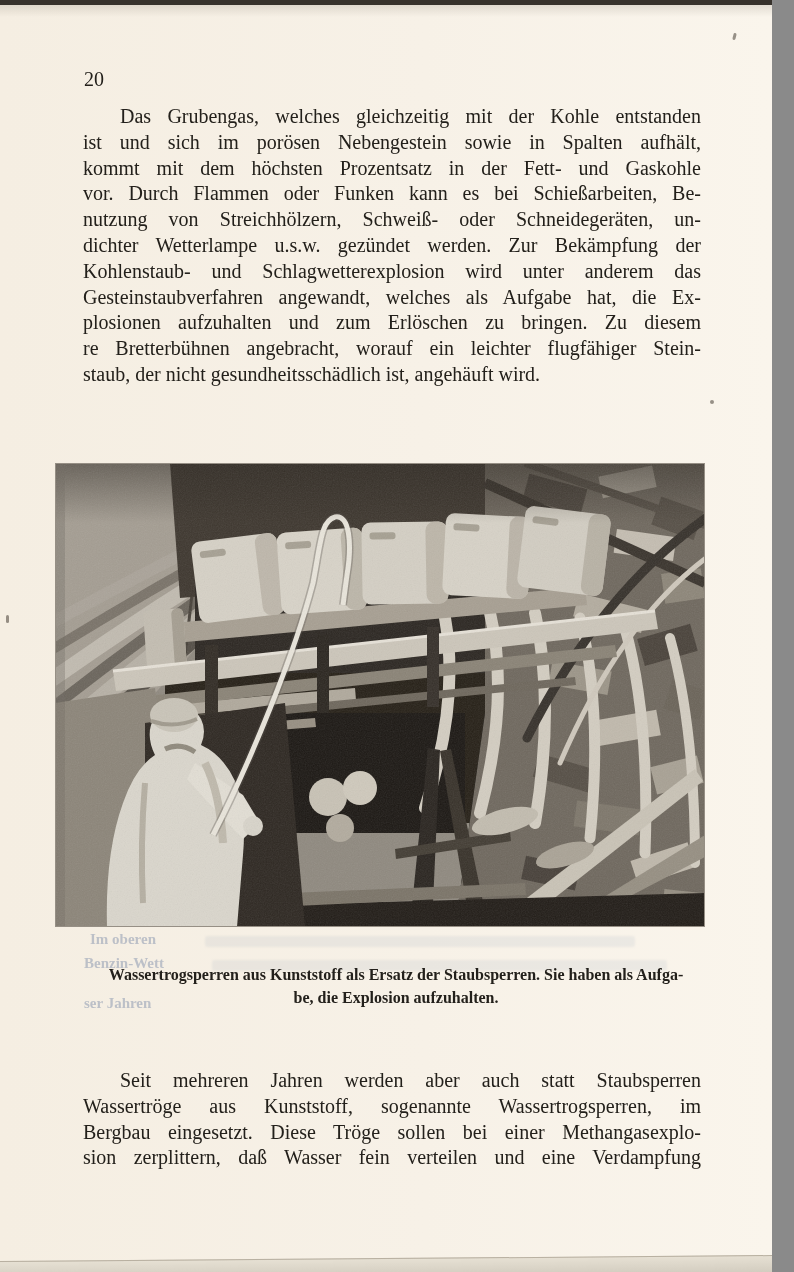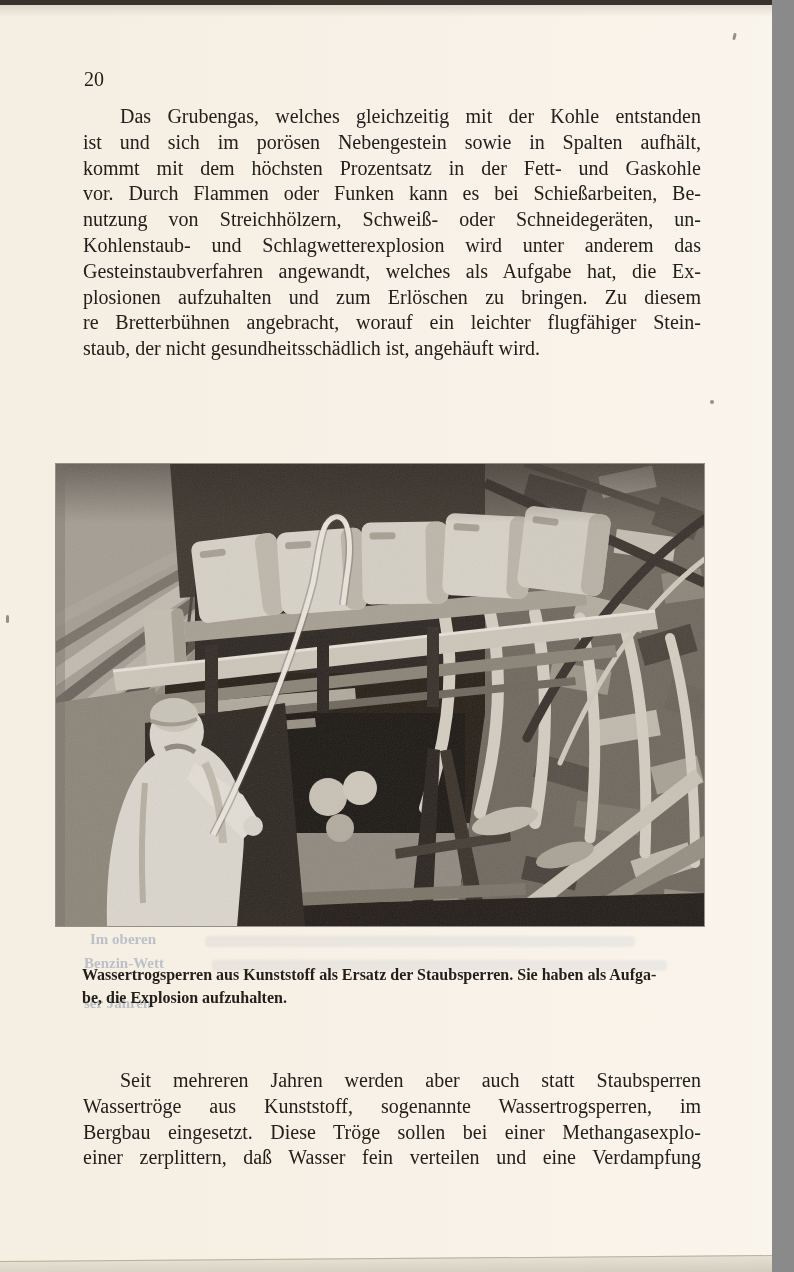--- a/index.html
+++ b/index.html
@@ -16,21 +16,21 @@
   .para{position:absolute;left:83px;width:618px;font-size:20px;}
   .para1{top:104px;}
   .para2{top:1068px;}
   .ln{line-height:25.8px;text-align:justify;text-align-last:justify;white-space:nowrap;}
   .ln-first{text-indent:37px;}
   .ln-last{text-align-last:left;}
   .photo{position:absolute;left:55px;top:463px;width:650px;height:464px;}
   .photo svg{display:block;width:100%;height:100%;}
   .caption{position:absolute;left:82px;top:964px;width:628px;
     font-size:16px;font-weight:bold;line-height:22.5px;}
-  .cap-ln{}
+  .cap-ln{text-align:center;}
   .ghost{position:absolute;color:rgba(95,115,155,0.38);font-weight:bold;font-size:15px;
     filter:blur(0.6px);white-space:nowrap;}
   .ghost-bar{position:absolute;background:rgba(115,135,170,0.10);filter:blur(1.2px);border-radius:3px;}
   .speck{position:absolute;background:rgba(70,62,52,0.55);border-radius:50%;}
   .bottom-curl{position:absolute;left:-6px;bottom:-3px;width:806px;height:16px;
     transform:rotate(-0.45deg);
     border-top:1px solid rgba(150,140,122,0.45);
     background:linear-gradient(180deg,#e6e0d3 0%,#d3cdc0 100%);}
 </style>
 </head>
@@ -42,20 +42,21 @@
   <div class="top-fade"></div>
 
   <div class="page-number">20</div>
 
   <div class="para para1">
     <div class="ln ln-first">Das Grubengas, welches gleichzeitig mit der Kohle entstanden</div>
     <div class="ln">ist und sich im porösen Nebengestein sowie in Spalten aufhält,</div>
     <div class="ln">kommt mit dem höchsten Prozentsatz in der Fett- und Gaskohle</div>
     <div class="ln">vor. Durch Flammen oder Funken kann es bei Schießarbeiten, Be-</div>
     <div class="ln">nutzung von Streichhölzern, Schweiß- oder Schneidegeräten, un-</div>
+    <div class="ln">dichter Wetterlampe u.s.w. gezündet werden. Zur Bekämpfung der</div>
     <div class="ln">Kohlenstaub- und Schlagwetterexplosion wird unter anderem das</div>
     <div class="ln">Gesteinstaubverfahren angewandt, welches als Aufgabe hat, die Ex-</div>
     <div class="ln">plosionen aufzuhalten und zum Erlöschen zu bringen. Zu diesem</div>
     <div class="ln">re Bretterbühnen angebracht, worauf ein leichter flugfähiger Stein-</div>
     <div class="ln ln-last">staub, der nicht gesundheitsschädlich ist, angehäuft wird.</div>
   </div>
 
   <div class="photo">
     <svg viewBox="0 0 650 464" preserveAspectRatio="none" aria-hidden="true">
       <defs>
@@ -219,21 +220,21 @@
 
   <div class="caption">
     <div class="cap-ln">Wassertrogsperren aus Kunststoff als Ersatz der Staubsperren. Sie haben als Aufga-</div>
     <div class="cap-ln">be, die Explosion aufzuhalten.</div>
   </div>
 
   <div class="para para2">
     <div class="ln ln-first">Seit mehreren Jahren werden aber auch statt Staubsperren</div>
     <div class="ln">Wassertröge aus Kunststoff, sogenannte Wassertrogsperren, im</div>
     <div class="ln">Bergbau eingesetzt. Diese Tröge sollen bei einer Methangasexplo-</div>
-    <div class="ln">einer zerplittern, daß Wasser fein verteilen und eine Verdampfung</div>
+    <div class="ln">sion zerplittern, daß Wasser fein verteilen und eine Verdampfung</div>
   </div>
 
   <div class="speck" style="left:733px;top:33px;width:3px;height:7px;transform:rotate(14deg);border-radius:2px;"></div>
   <div class="speck" style="left:710px;top:400px;width:4px;height:4px;"></div>
   <div class="speck" style="left:6px;top:615px;width:3px;height:8px;border-radius:2px;"></div>
 
   <div class="bottom-curl"></div>
 </div>
 
 </body></html>

